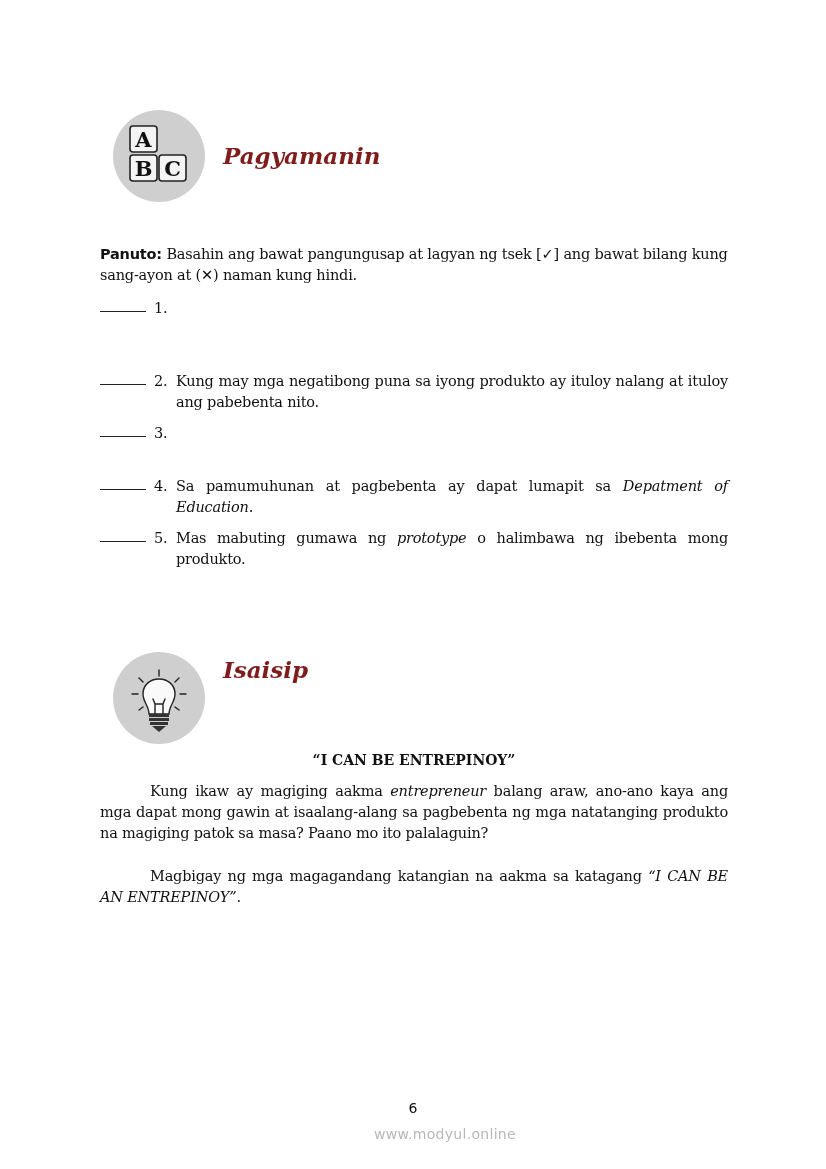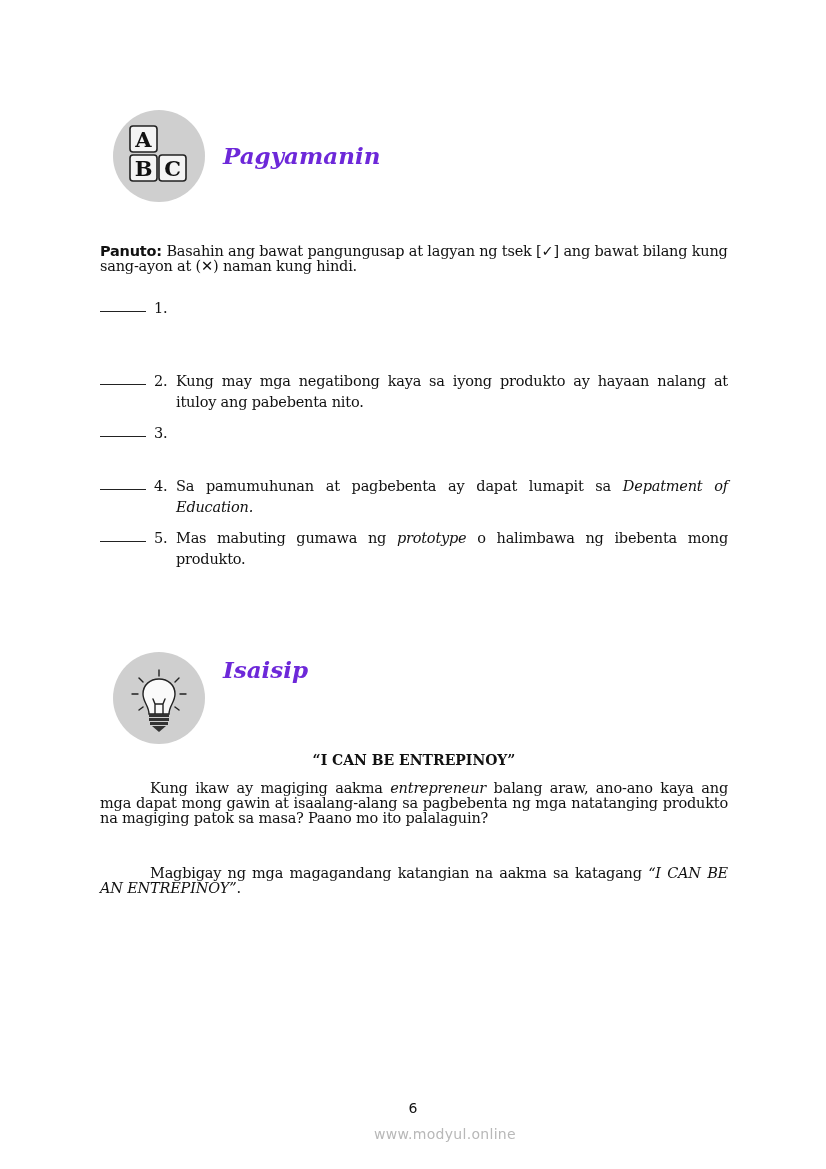--- a/index.html
+++ b/index.html
@@ -1,22 +1,22 @@
 <!DOCTYPE html>
 <html><head>
 <meta charset="utf-8">
 <style>
   html, body { margin: 0; padding: 0; background: #ffffff; }
   body { width: 826px; height: 1169px; position: relative; overflow: hidden;
          font-family: "DejaVu Serif", "Liberation Serif", serif; color: #111; }
   .abs { position: absolute; }
   .section-icon { width: 92px; height: 92px; border-radius: 50%; background: #cfcfcf; }
   .section-title { font-family: "DejaVu Serif", serif; font-weight: bold; font-style: italic;
-                   font-size: 23px; color: #6d28d9; }
-  .para { font-size: 14.5px; line-height: 15px; letter-spacing: -0.2px; }
+                   font-size: 23px; color: #7f1d1d; }
+  .para { font-size: 14.5px; line-height: 21px; letter-spacing: -0.2px; }
   .panuto-label { font-family: "DejaVu Sans", sans-serif; font-weight: bold; }
   .item { position: absolute; left: 100px; width: 628px; font-size: 14.5px; line-height: 21px; letter-spacing: -0.2px; }
   .item .blank { position: absolute; left: 0; top: 13px; width: 46px; border-bottom: 1px solid #222; }
   .item .num { position: absolute; left: 54px; top: 0; }
   .item .text { margin-left: 76px; text-align: justify; text-align-last: left; }
   em { font-style: italic; }
   .justify { text-align: justify; }
   .block-bracket { font-family: "DejaVu Sans", sans-serif; font-weight: bold; }
 </style>
 </head>
@@ -43,21 +43,21 @@
 </div>
 
 <div id="items">
     <div class="item" style="top: 298px;">
       <div class="blank"></div>
       <span class="num">1.</span>
     </div>
     <div class="item" style="top: 371px;">
       <div class="blank"></div>
       <span class="num">2.</span>
-      <div class="text"><span>Kung may mga negatibong kaya sa iyong produkto ay hayaan nalang at ituloy ang pabebenta nito.</span></div>
+      <div class="text"><span>Kung may mga negatibong puna sa iyong produkto ay ituloy nalang at ituloy ang pabebenta nito.</span></div>
     </div>
     <div class="item" style="top: 423px;">
       <div class="blank"></div>
       <span class="num">3.</span>
     </div>
     <div class="item" style="top: 476px;">
       <div class="blank"></div>
       <span class="num">4.</span>
       <div class="text"><span>Sa pamumuhunan at pagbebenta ay dapat lumapit sa </span><em>Depatment of Education.</em></div>
     </div>

